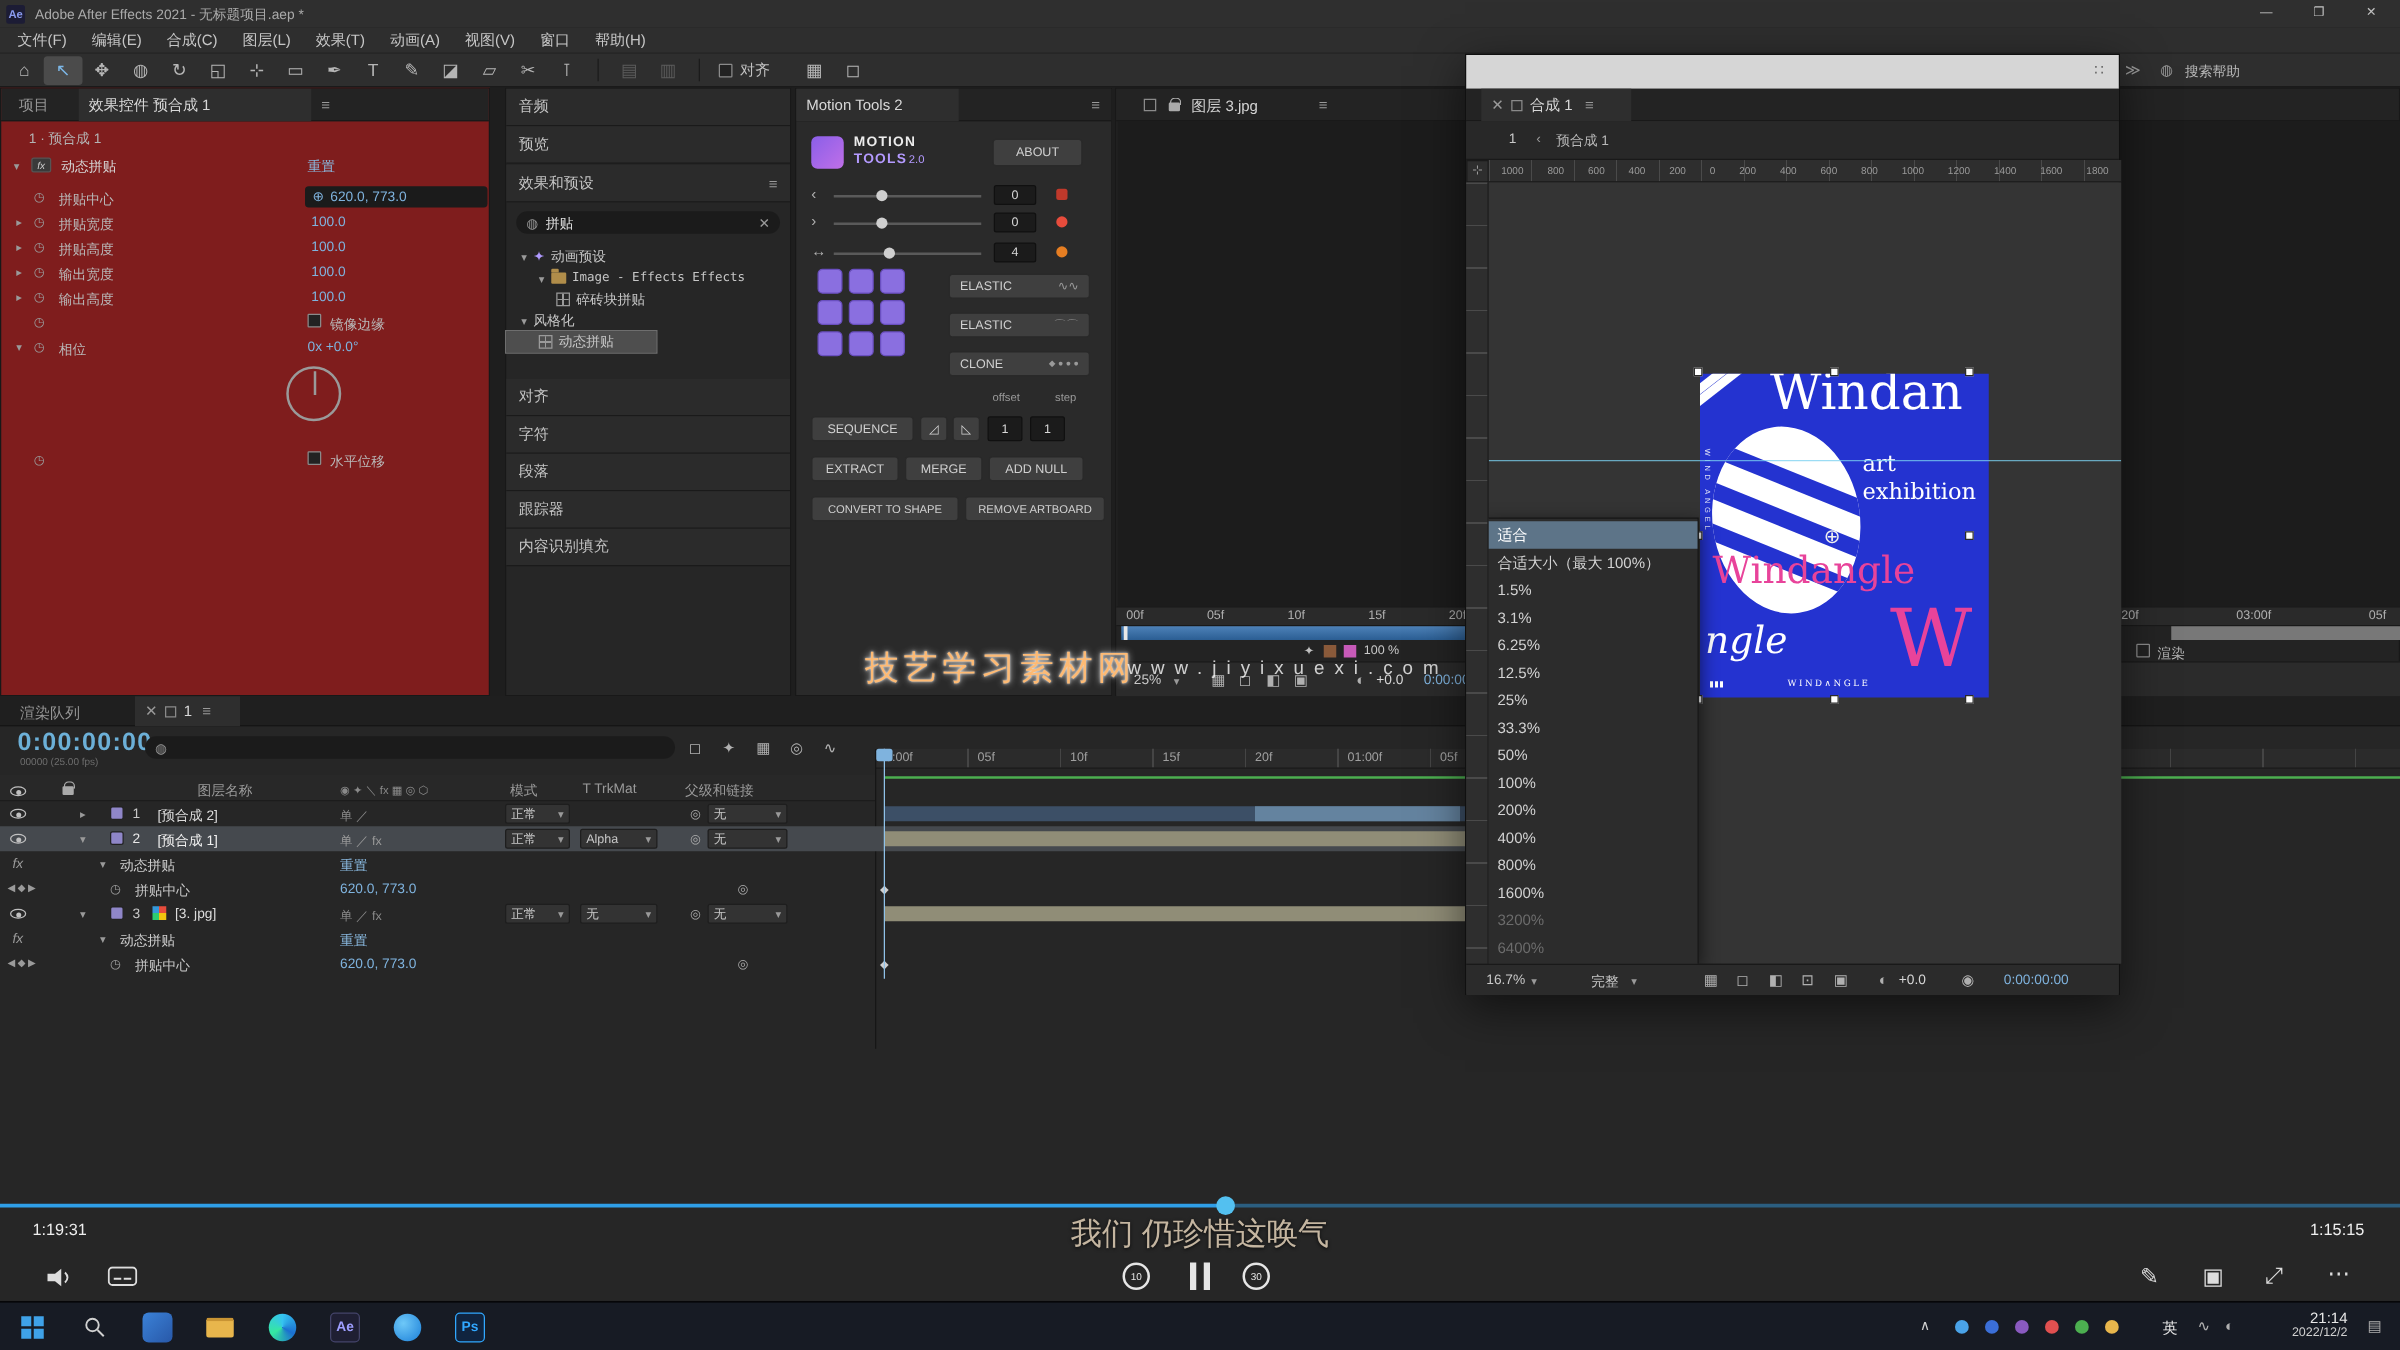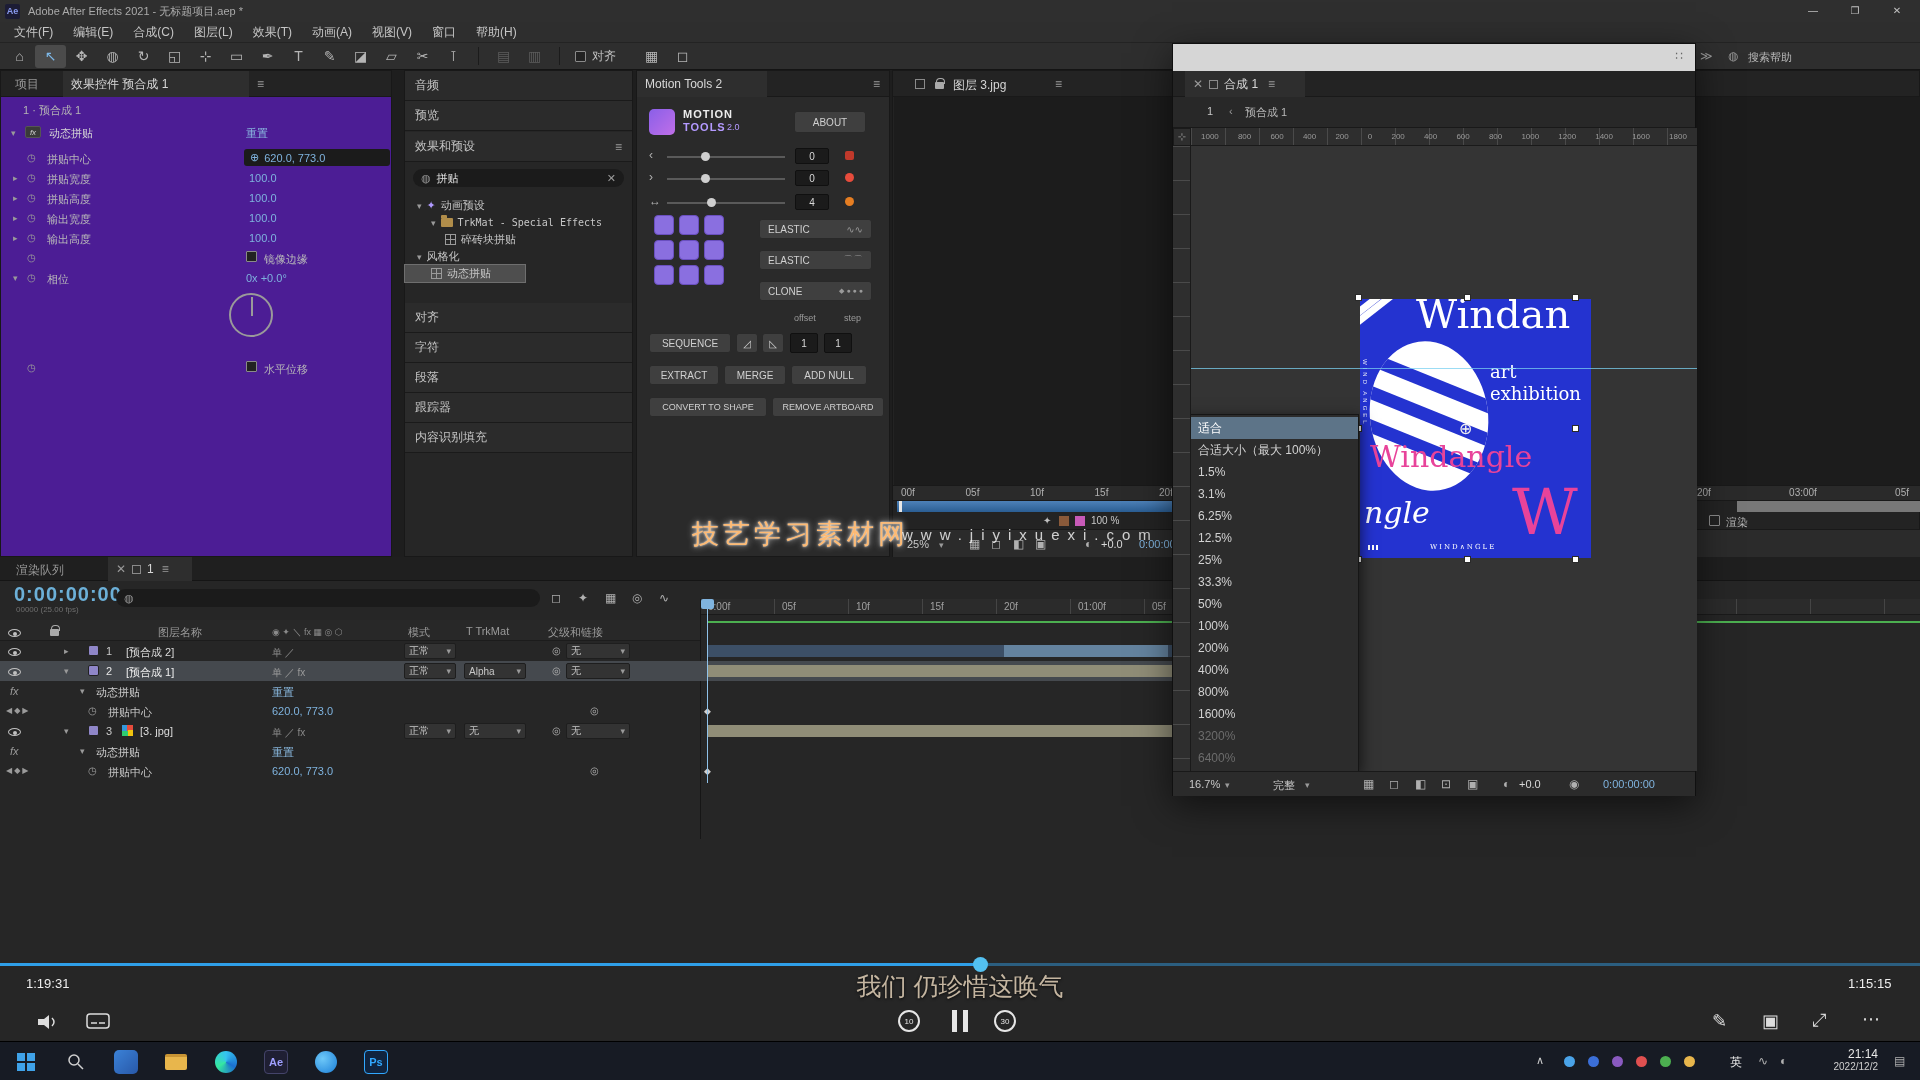--- a/index.html
+++ b/index.html
@@ -13,21 +13,21 @@
 .menubar{background:#2e2e2e;display:flex;align-items:center;font-size:12px;color:#c6c6c6;padding-left:4px;border-bottom:1px solid #232323}
 .menu-item{padding:0 10px;height:21px;line-height:21px}
 .toolbar{background:#2e2e2e;border-bottom:1px solid #141414;display:flex;align-items:center}
 .tools{display:flex;margin-left:4px}
 .tool{width:31px;height:23px;display:inline-flex;align-items:center;justify-content:center;color:#b5b5b5;font-size:14px;border-radius:3px}
 .tool.active{background:#4b4b4b;color:#7db8e8}
 .tool.dim{color:#5c5c5c}
 .sep{width:1px;height:18px;background:#1b1b1b;margin:0 9px}
 .cb{display:inline-block;width:11px;height:11px;border:1px solid #8a8a8a;background:#222;border-radius:1px;vertical-align:middle}
 
-.panel{position:absolute;background:#4c1d95;border:1px solid #181818}
+.panel{position:absolute;background:#7f1d1d;border:1px solid #181818}
 .ptabs{position:absolute;left:0;top:0;right:0;height:26px;background:#232323;border-bottom:1px solid #191919}
 .tabA{position:absolute;top:0;height:26px;background:#2e2e2e;color:#d8d8d8;display:flex;align-items:center;padding:0 8px;font-size:12px}
 .tabI{position:absolute;top:5px;color:#969696;font-size:12px}
 .ham{color:#9a9a9a;font-size:12px}
 .phead{position:absolute;left:0;right:0;height:30px;background:#2b2b2b;border-bottom:1px solid #1a1a1a;display:flex;align-items:center;padding-left:10px;font-size:12px;color:#c4c4c4}
 .blue{color:#7fb3de}
 .linkb{color:#8ab9e0}
 .ename{color:#b9b9b9}
 .erow{position:absolute;left:0;width:390px;height:20px}
 .stw{position:absolute;font-size:10px;color:#9a9a9a}
@@ -223,21 +223,21 @@
       <span style="margin-left:auto;color:#9a9a9a">✕</span>
     </div>
     <div class="trow" style="top:126px;padding-left:12px">
       <span class="exp" style="position:static">▾</span>
       <span style="color:#b09aff">✦</span>
       <span>动画预设</span>
     </div>
     <div class="trow" style="top:143px;padding-left:26px">
       <span class="exp" style="position:static">▾</span>
       <span class="folder"></span>
-      <span class="mono">TrkMat - Special Effects</span>
+      <span class="mono">Image - Effects Effects</span>
     </div>
     <div class="trow" style="top:160px;padding-left:40px">
       <span class="pgrid"></span>
       <span>碎砖块拼贴</span>
     </div>
     <div class="trow" style="top:177px;padding-left:12px">
       <span class="exp" style="position:static">▾</span>
       <span>风格化</span>
     </div>
     <div class="trow sel-row" style="top:194px;padding-left:26px;width:120px">

